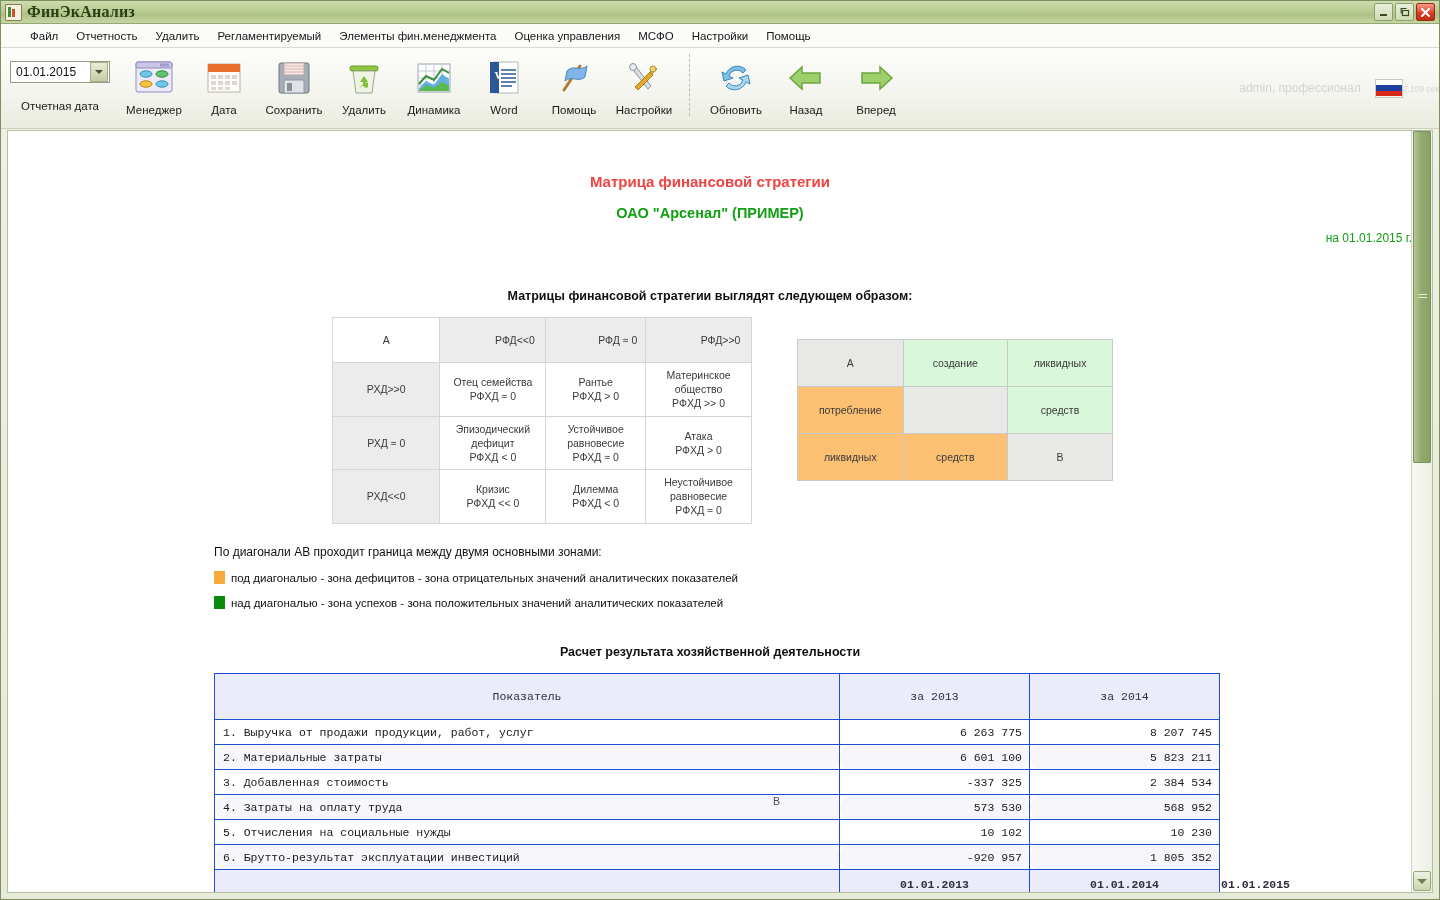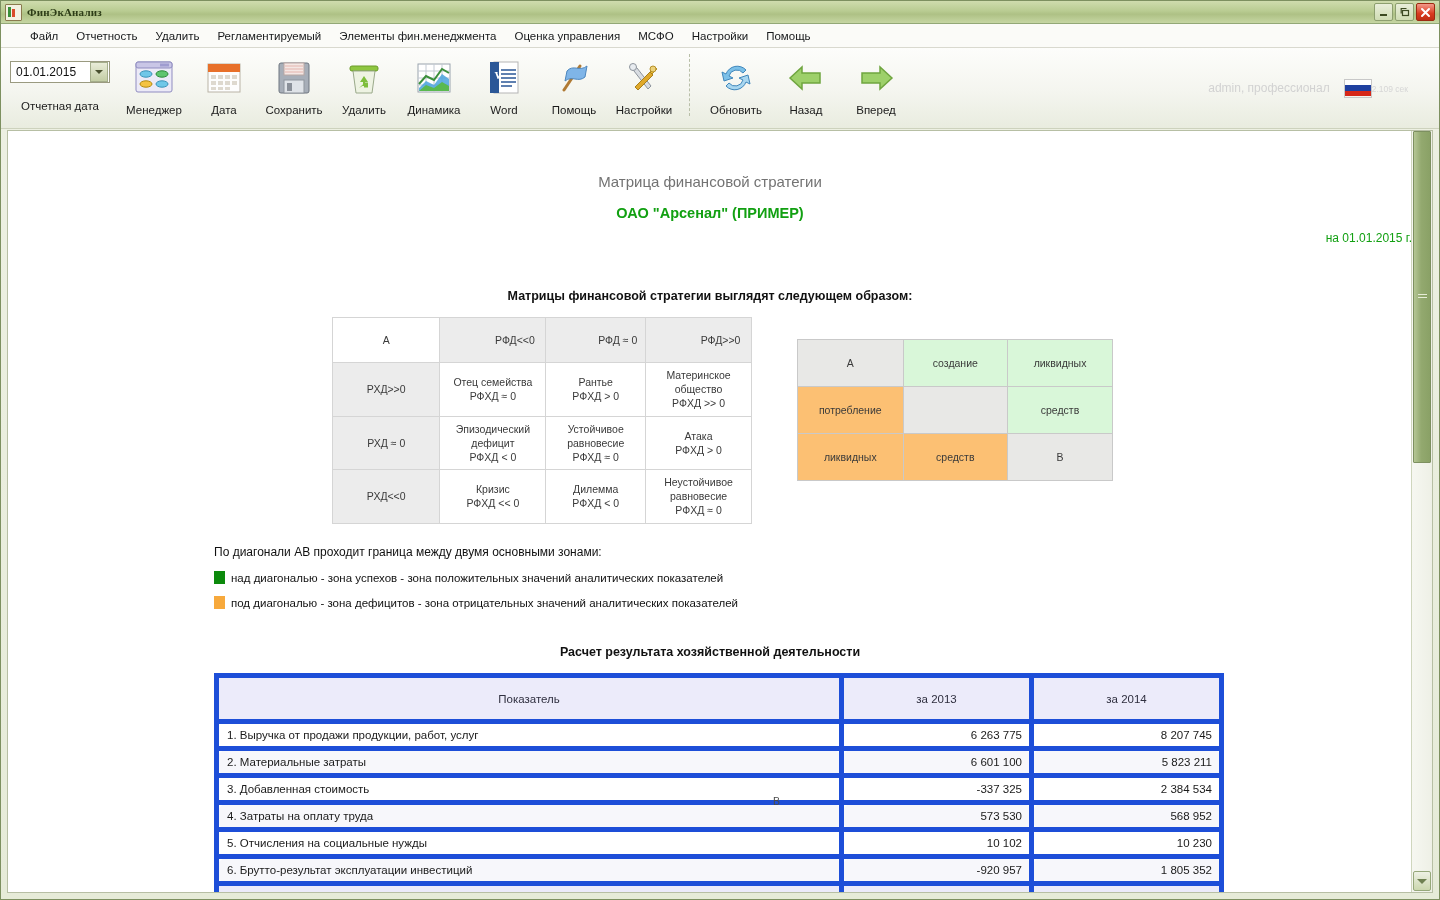--- a/index.html
+++ b/index.html
@@ -24,21 +24,21 @@
     position:relative;
   }
   #app-icon{
     width:15px;height:15px;margin-left:4px;margin-right:5px;
     background:#f3f1e2;border:1px solid #8a7a4e;border-radius:1px;
     position:relative;flex:none;
   }
   #app-icon::before{content:"";position:absolute;left:2px;top:2px;width:3px;height:10px;background:#3a8f3a;}
   #app-icon::after{content:"";position:absolute;left:6px;top:4px;width:3px;height:8px;background:#d94b29;}
   #app-title{
-    font-size:11px;font-weight:bold;color:#2d3d17;
+    font-size:16px;font-weight:bold;color:#2d3d17;
     font-family:"Liberation Serif","DejaVu Serif",serif;
     letter-spacing:.2px;
   }
   #win-btns{position:absolute;right:4px;top:2px;display:flex;gap:2px;}
   .win-btn{
     width:17px;height:16px;border:1px solid #8d9f6f;border-radius:2px;
     background:linear-gradient(180deg,#e9eedb 0%,#cfdcb3 100%);
     display:flex;align-items:center;justify-content:center;
     font-size:9px;color:#3c4a22;line-height:1;
   }
@@ -78,21 +78,21 @@
     background:linear-gradient(180deg,#e9ecd8 0%,#c3cda4 100%);
     border:1px solid #a4ad8b;box-sizing:border-box;
     display:flex;align-items:center;justify-content:center;
   }
   #date-arrow span{
     width:0;height:0;border-left:4px solid transparent;border-right:4px solid transparent;
     border-top:4px solid #49502f;display:block;
   }
   #date-label{font-size:11.5px;color:#1b1b1b;margin-top:17px;}
   #tb-right{
-    position:absolute;right:31px;top:0;height:80px;
+    position:absolute;right:0;top:0;height:80px;
     display:flex;align-items:center;gap:14px;
   }
   #user-text{font-size:12px;color:#d2d2d2;}
   #flag-wrap{display:flex;flex-direction:row;align-items:center;}
   #flag{width:26px;height:17px;border:1px solid #c8c8c8;overflow:hidden;}
   #flag div{height:33.33%;}
   #timer{font-size:8.5px;color:#d6d6d6;margin-top:2px;}
   
   #content-wrap{
     position:absolute;left:6px;top:129px;right:6px;bottom:6px;
@@ -120,21 +120,21 @@
     position:absolute;left:1px;right:1px;bottom:1px;height:18px;
     background:linear-gradient(180deg,#eef1e4 0%,#cbd7ae 100%);
     border:1px solid #96a87a;border-radius:2px;
     display:flex;align-items:center;justify-content:center;
   }
   #vdown span{width:0;height:0;border-left:5px solid transparent;border-right:5px solid transparent;
     border-top:5px solid #6e8050;}
   
   .doc-inner{padding:0;}
   h1.t-main{
-    text-align:center;font-size:15px;color:#737373;margin:42px 0 0 0;font-weight:normal;
+    text-align:center;font-size:15px;color:#ef4444;margin:42px 0 0 0;font-weight:bold;
   }
   h2.t-comp{
     text-align:center;font-size:14.5px;color:#12a012;margin:15px 0 0 0;font-weight:bold;
   }
   .t-date{text-align:right;font-size:12px;color:#12a012;margin:10px 0 0 0;padding-left:40px;}
   .t-intro{
     text-align:center;font-size:12.5px;color:#111;font-weight:bold;margin:44px 0 0 0;
   }
   
   #matrices{position:relative;height:200px;margin-top:14px;}
@@ -177,22 +177,22 @@
   
   .sec-title{
     text-align:center;font-size:12.5px;color:#111;font-weight:bold;margin:36px 0 0 0;
   }
   
   #dtable{
     border-collapse:collapse;margin:14px 0 0 206px;width:1005px;
     table-layout:fixed;
   }
   #dtable td,#dtable th{
-    border:5px solid #1d4ed8;font-size:11.5px;color:#1a1a1a;
-    font-weight:normal;box-sizing:border-box;
+    border:1px solid #1d4ed8;font-size:11.5px;color:#1a1a1a;
+    font-weight:normal;box-sizing:border-box;font-family:Liberation Mono, monospace;
   }
   #dtable th{
     background:#ecebfa;text-align:center;height:46px;color:#2f2f3f;
   }
   #dtable td.name{padding:5px 8px;height:25px;background:#fff;}
   #dtable td.num{text-align:right;padding:5px 7px;background:#fff;}
   #dtable tr.alt td{background:#f7f7fb;border-radius:12px;}
   #dtable tr.datehdr td{
     background:#ecebfa;text-align:center;height:30px;font-weight:bold;color:#2f2f3f;
   }
@@ -506,26 +506,26 @@
             </tr>
           </tbody>
             </table>
 
           <div id="bLabel">В</div>
         </div>
 
         <div id="legend">
           <div class="lg-title">По диагонали АВ проходит границa между двумя основными зонами:</div>
           <div class="lg-row">
+            <div class="lg-sw orange"></div>
+            <div class="lg-txt">под диагональю - зона дефицитов - зона отрицательных значений аналитических показателей</div>
+          </div>
+          <div class="lg-row">
             <div class="lg-sw green"></div>
             <div class="lg-txt">над диагональю - зона успехов - зона положительных значений аналитических показателей</div>
-          </div>
-          <div class="lg-row">
-            <div class="lg-sw orange"></div>
-            <div class="lg-txt">под диагональю - зона дефицитов - зона отрицательных значений аналитических показателей</div>
           </div>
         </div>
 
         <div class="sec-title">Расчет результата хозяйственной деятельности</div>
 
         <table id="dtable">
           <colgroup>
               <col style="width:625px">
               <col style="width:190px">
               <col style="width:190px">

